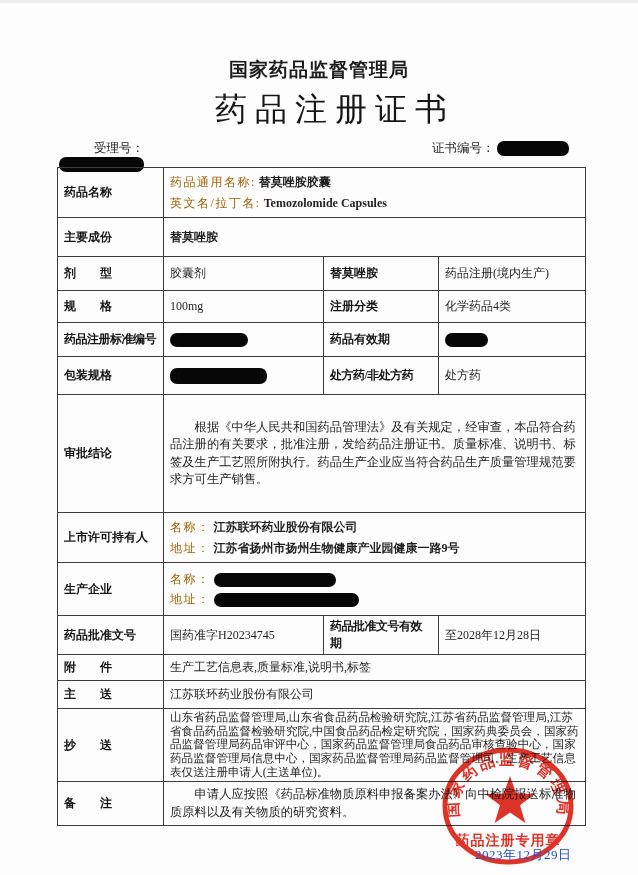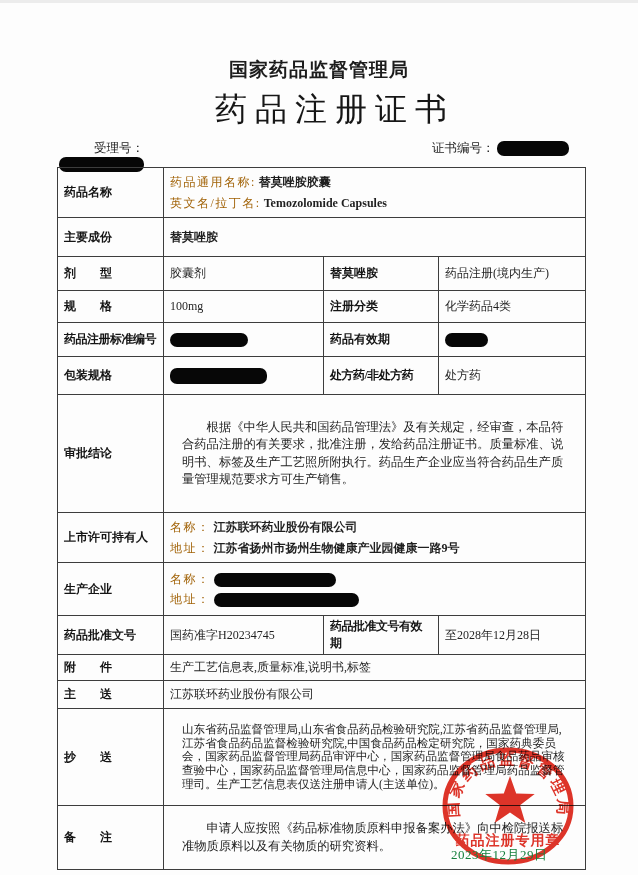--- a/index.html
+++ b/index.html
@@ -41,36 +41,36 @@
   td.lbl{
     font-weight:bold;text-align:left;font-size:13px;color:#141414;
     padding:2px 2px;
   }
   td.lbl.small{font-size:12px;letter-spacing:-0.5px;}
   .bold{font-weight:bold;}
   .prefix{letter-spacing:1.5px;color:#a16207;text-align:right;}
   .line{line-height:1.7;}
   .para{
     text-indent:2em;line-height:1.42;font-size:12.3px;color:#1d1d1d;
-    margin:12px;
+    margin:0;
   }
   .para.cc{text-indent:0;font-size:11.6px;line-height:1.18;}
   .bar-std{width:78px;height:14px;}
   .bar-validity{width:43px;height:14px;}
   .bar-package{width:97px;height:16px;}
   .bar-mfr-name{width:122px;height:14px;}
   .bar-mfr-addr{width:145px;height:14px;}
 
   .stamp{
     position:absolute;left:440px;top:742px;width:140px;height:130px;
     z-index:5;mix-blend-mode:multiply;opacity:0.93;
   }
   .stamp-date{
-    position:absolute;left:451px;top:846px;z-index:6;
-    font-size:13px;color:#15803d;letter-spacing:0.5px;
+    position:absolute;left:475px;top:846px;z-index:6;
+    font-size:13px;color:#1d4ed8;letter-spacing:0.5px;
   }
 </style>
 </head>
 <body>
 
 <div class="page">
   <div class="top-edge"></div>
 
   <div class="agency-title">国家药品监督管理局</div>
   <div class="doc-title">药品注册证书</div>

